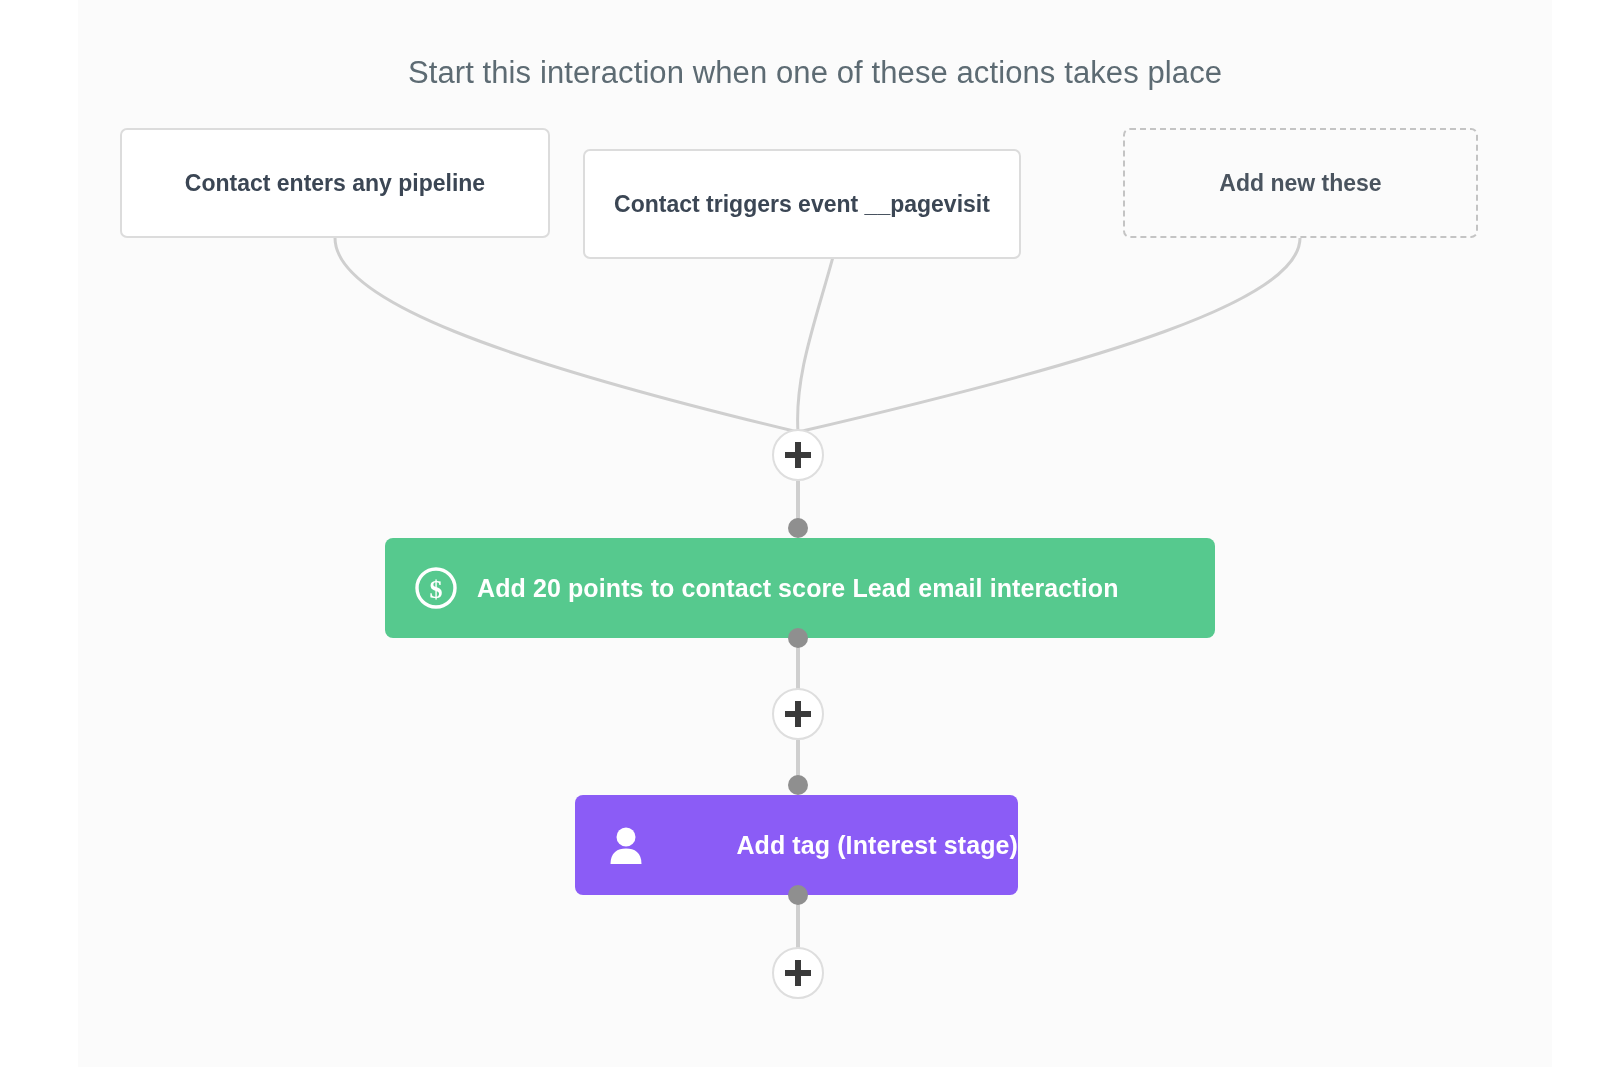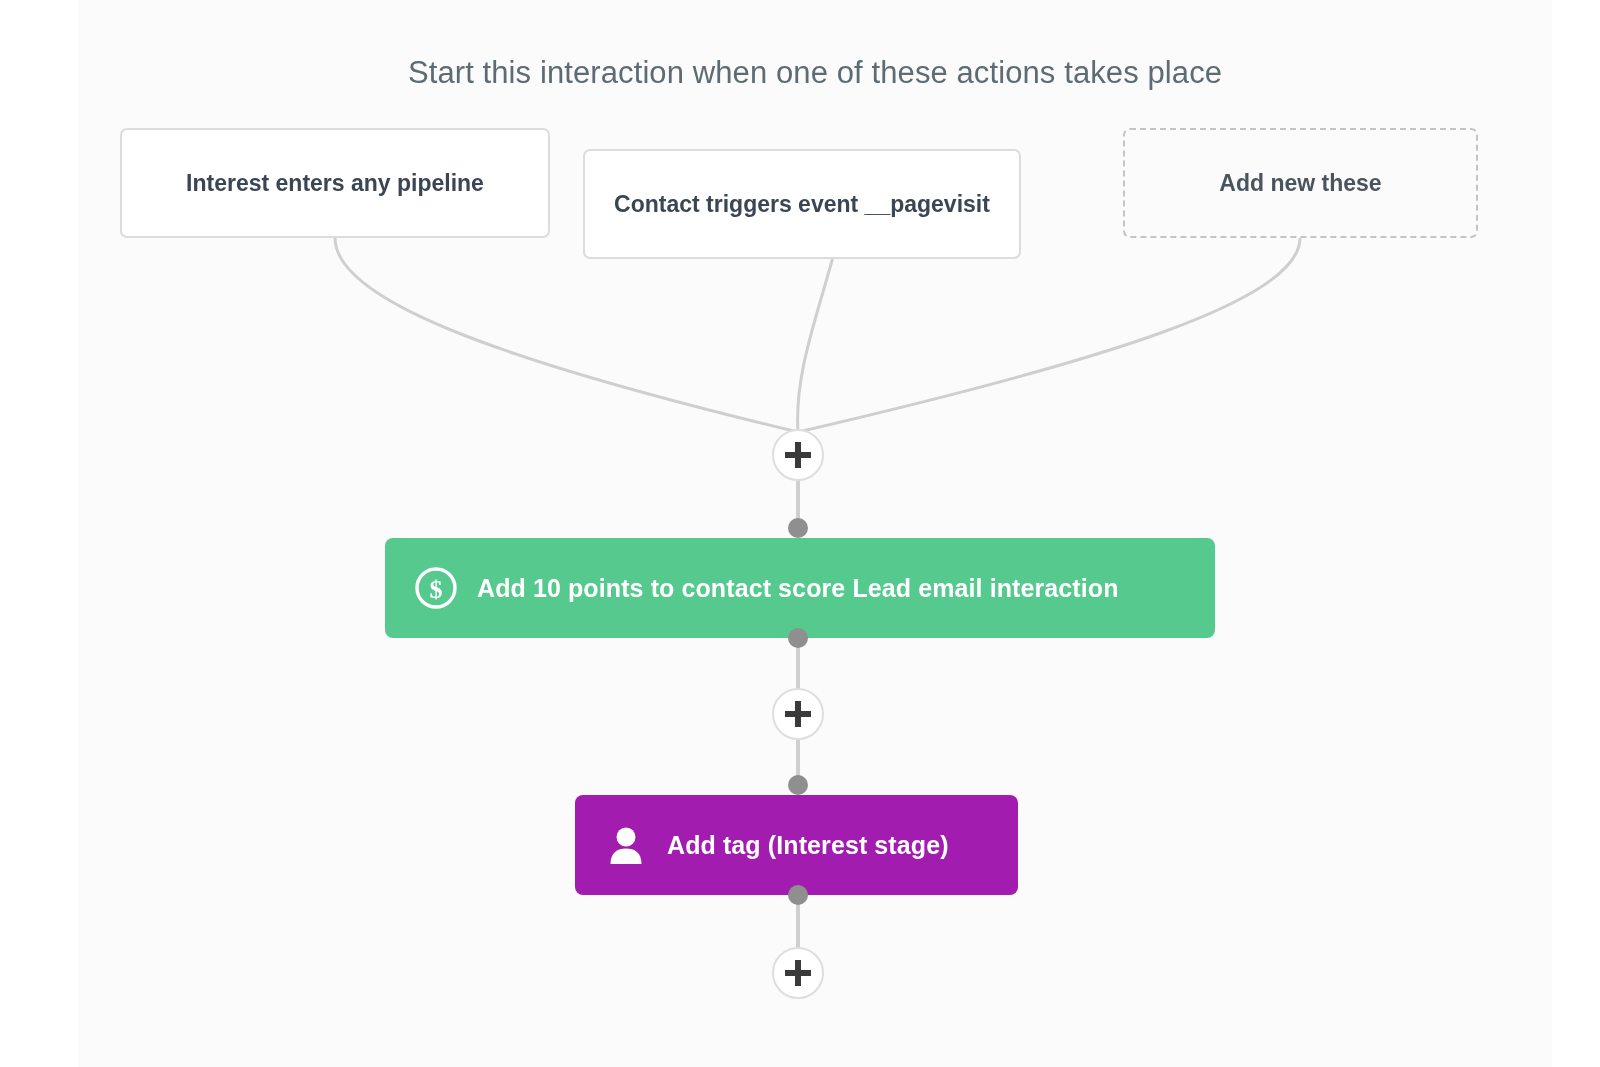--- a/index.html
+++ b/index.html
@@ -109,21 +109,22 @@
   #action-score {
     left: 307px;
     top: 538px;
     width: 830px;
     background: #56c98e;
   }
   #action-tag {
     left: 497px;
     top: 795px;
     width: 443px;
-    background: #a21caf;
+    background: #8b5cf6;
+    justify-content: space-between;
   }
 
   
   .plus-btn {
     position: absolute;
     width: 52px;
     height: 52px;
     border-radius: 50%;
     background: #ffffff;
     border: 2px solid #dedede;
@@ -183,21 +184,21 @@
 
     <path d="M 1222 238 C 1222 300, 1030 360, 720 432" fill="none" stroke="#cfcfcf" stroke-width="3"></path>
 
     <line x1="720" y1="481" x2="720" y2="528" stroke="#cfcfcf" stroke-width="4"></line>
     <line x1="720" y1="638" x2="720" y2="690" stroke="#cfcfcf" stroke-width="4"></line>
     <line x1="720" y1="740" x2="720" y2="785" stroke="#cfcfcf" stroke-width="4"></line>
     <line x1="720" y1="895" x2="720" y2="949" stroke="#cfcfcf" stroke-width="4"></line>
   </svg>
 
   <div class="trigger solid" id="trigger-0">
-    <span class="trigger-label">Interest enters any pipeline</span>
+    <span class="trigger-label">Contact enters any pipeline</span>
   </div>
 
   <div class="trigger solid" id="trigger-1">
     <span class="trigger-label">Contact triggers event __pagevisit</span>
   </div>
 
   <div class="trigger dashed" id="trigger-2">
     <span class="trigger-label">Add new these</span>
   </div>
 
@@ -207,21 +208,21 @@
 
   <div class="dot" id="dot-0"></div>
 
   <div class="action" id="action-score">
     <span class="action-icon">
       <svg width="46" height="46" viewBox="0 0 46 46">
         <circle cx="23" cy="23" r="19" fill="none" stroke="#ffffff" stroke-width="3.4"></circle>
         <text x="23" y="32.5" text-anchor="middle" font-family="Liberation Serif, serif" font-size="26" font-weight="700" fill="#ffffff">$</text>
       </svg>
     </span>
-    <span class="action-label">Add 10 points to contact score Lead email interaction</span>
+    <span class="action-label">Add 20 points to contact score Lead email interaction</span>
   </div>
 
   <div class="dot" id="dot-1"></div>
 
   <div class="plus-btn" id="plus-1">
     <span class="plus-glyph"></span>
   </div>
 
   <div class="dot" id="dot-2"></div>
 

